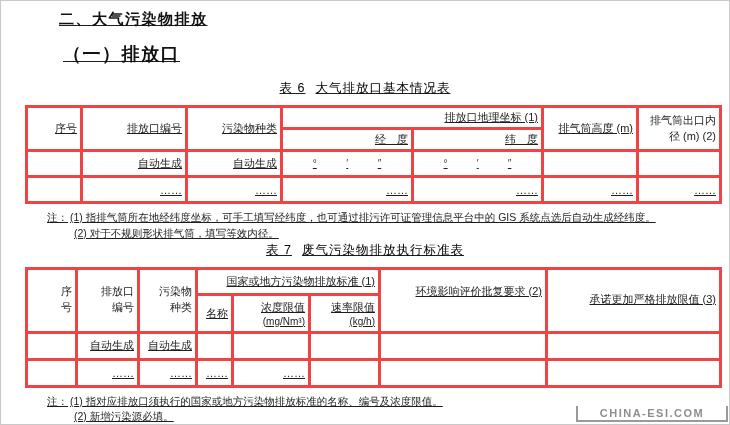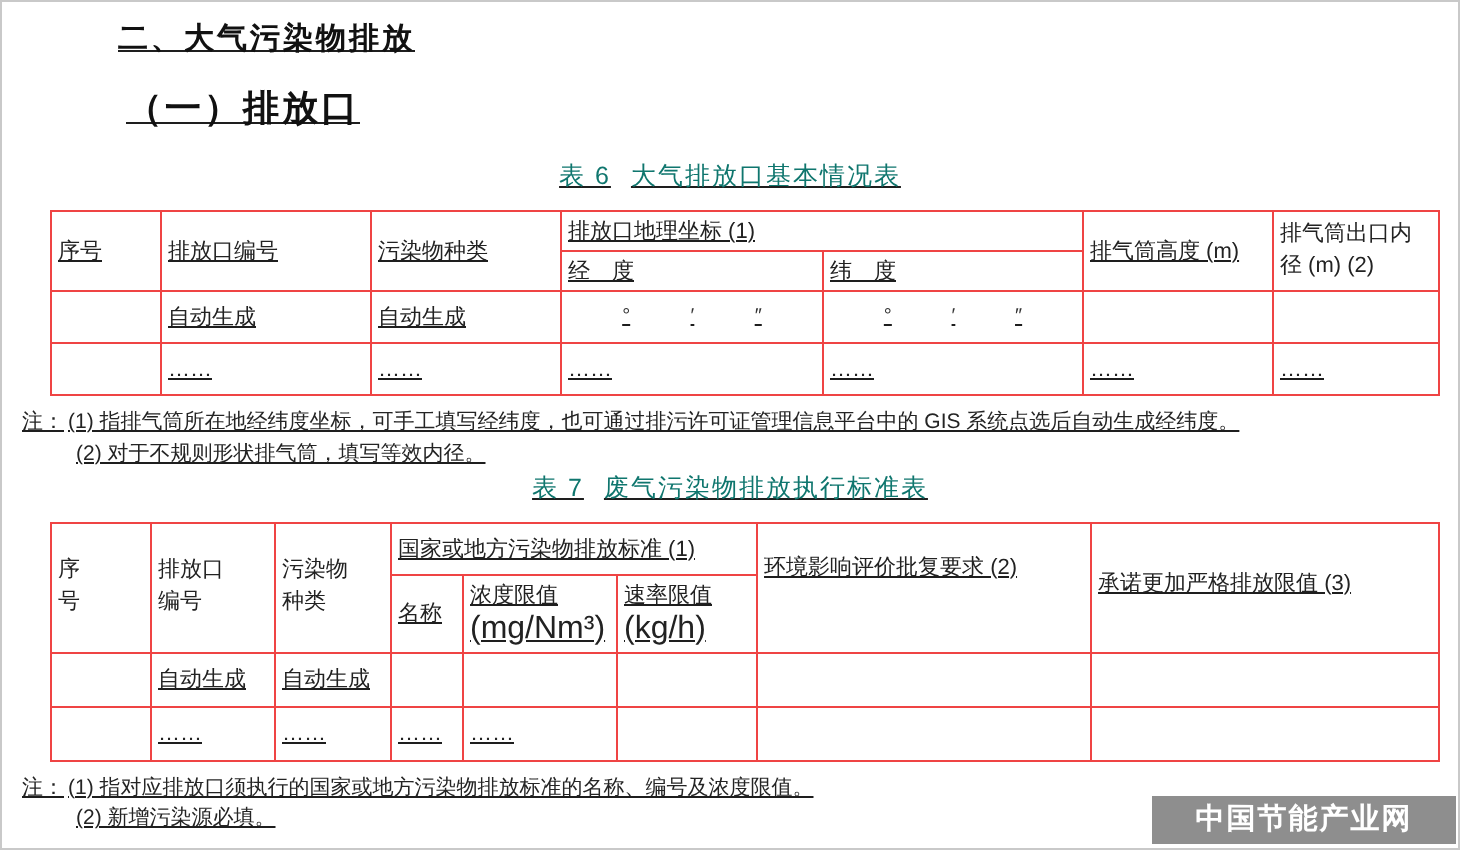--- a/index.html
+++ b/index.html
@@ -19,59 +19,59 @@
     font-size: 15px; font-weight: bold;
     letter-spacing: 1.5px; color: #111;
   }
   .h2 {
     margin: 13px 0 0 62px;
     font-size: 18px; font-weight: bold;
     letter-spacing: 1.5px; color: #111;
   }
   .tbl-title {
     text-align: center;
-    font-size: 12.5px; color: #0f766e;
+    font-size: 12.5px; color: #000000;
     letter-spacing: 1px;
   }
   .tbl-title .lbl { margin-right: 10px; }
   .t6-title { margin-top: 14px; }
   .t7-title { margin-top: 0; }
   table {
     border-collapse: collapse;
     table-layout: fixed;
     margin: 8px 0 0 24px;
     width: 694px;
   }
   td {
-    border: 1px solid #ef4444;
-    text-align: left;
+    border: 3px solid #ef4444;
+    text-align: right;
     vertical-align: middle;
     font-size: 11px;
     color: #222;
     padding: 2px 3px;
     overflow: hidden;
   }
-  .unit { font-size: 16px; margin-top: 1px; }
+  .unit { font-size: 10px; margin-top: 1px; }
   .wrapspan { display: inline-block; line-height: 1.45; }
   .w-1 { width: 1.2em; }
   .w-3 { width: 3.3em; }
   .dms {
     display: flex;
     justify-content: space-around;
     padding: 0 12px;
     font-size: 10px;
     color: #333;
   }
   .notes {
     margin: 6px 0 0 10px;
     font-size: 10.5px;
     color: #242424;
     line-height: 1.5;
   }
-  .note-line { white-space: nowrap; }
+  .note-line { white-space: nowrap; margin-left: 36px; }
   .note-line .note-prefix { margin-right: 2px; }
   .note-line.indent { padding-left: 27px; }
   .watermark {
     position: absolute;
     right: 1px; bottom: 2px;
     width: 152px;
     text-align: center;
   }
   .wm-cn {
     background: #8e8e8e;
@@ -231,16 +231,16 @@
     <div class="note-line">
       <span class="note-prefix">注：</span><span>(1) 指对应排放口须执行的国家或地方污染物排放标准的名称、编号及浓度限值。</span>
     </div>
     <div class="note-line indent">
       <span>(2) 新增污染源必填。</span>
     </div>
 
   </div>
 
   <div class="watermark">
-    <div class="wm-cn">中国节能产业网</div>
+    <div class="wm-en">CHINA-ESI.COM</div>
   </div>
 
 </div>
 
 </body></html>

